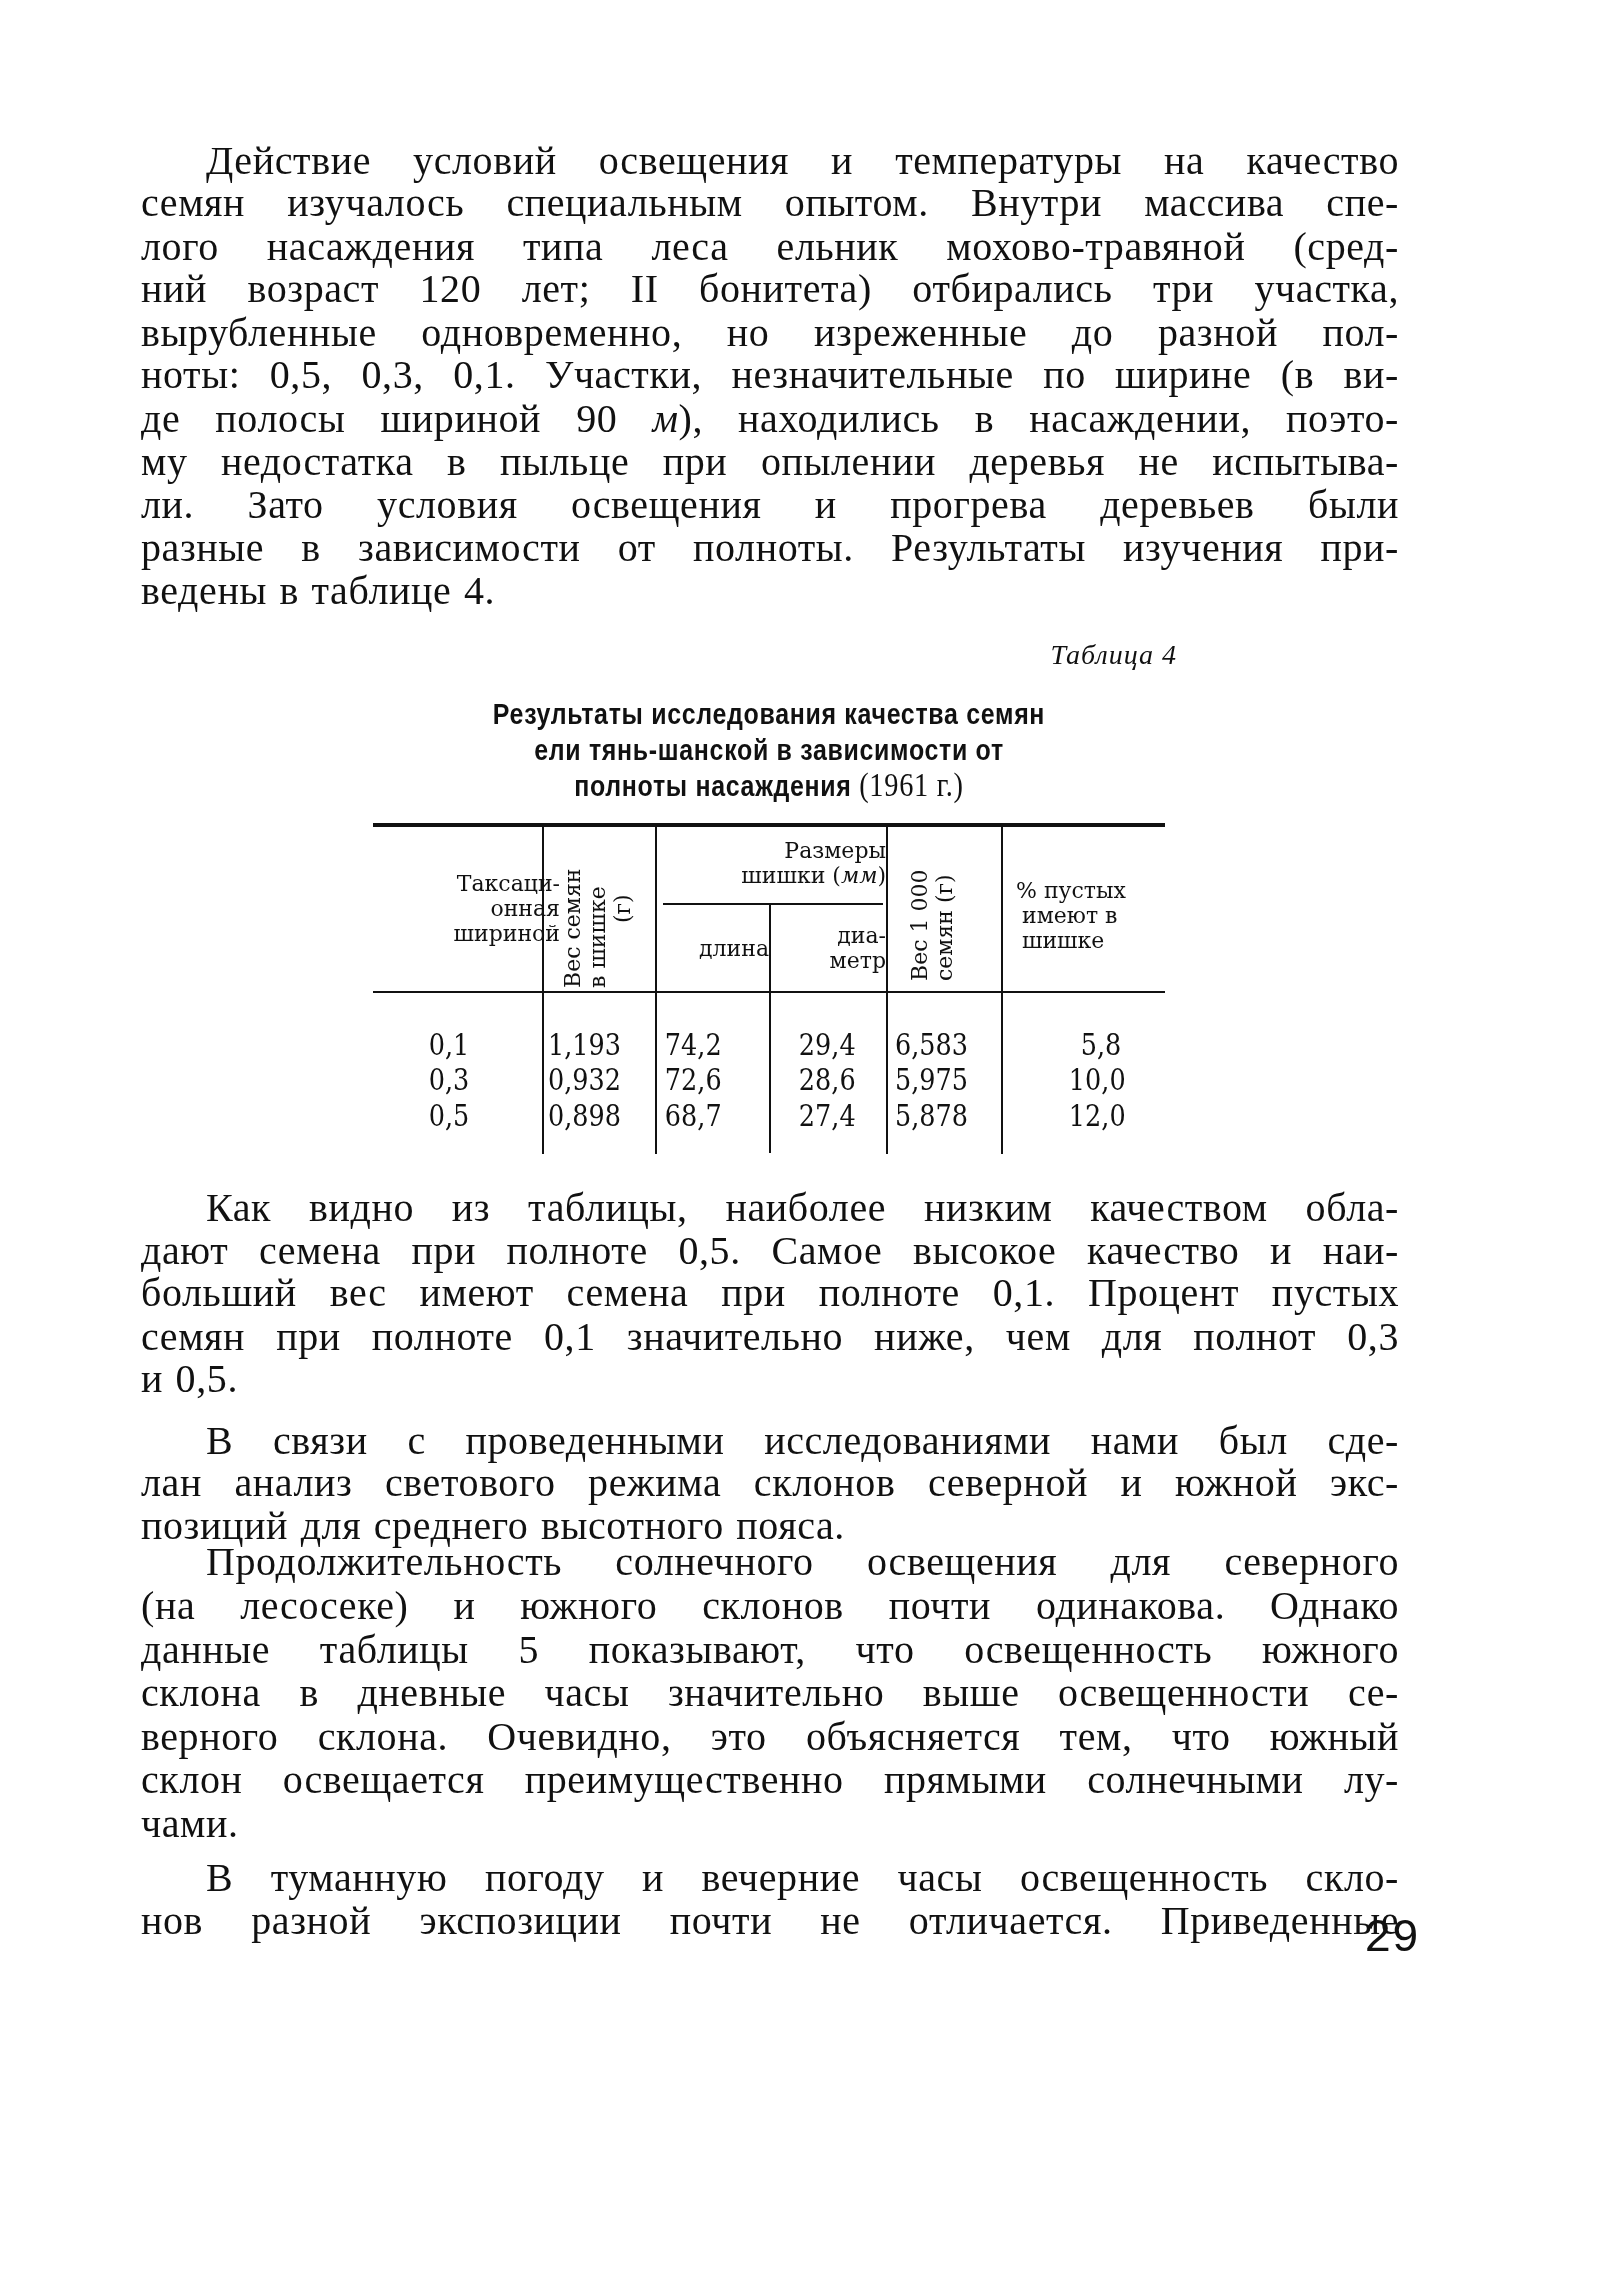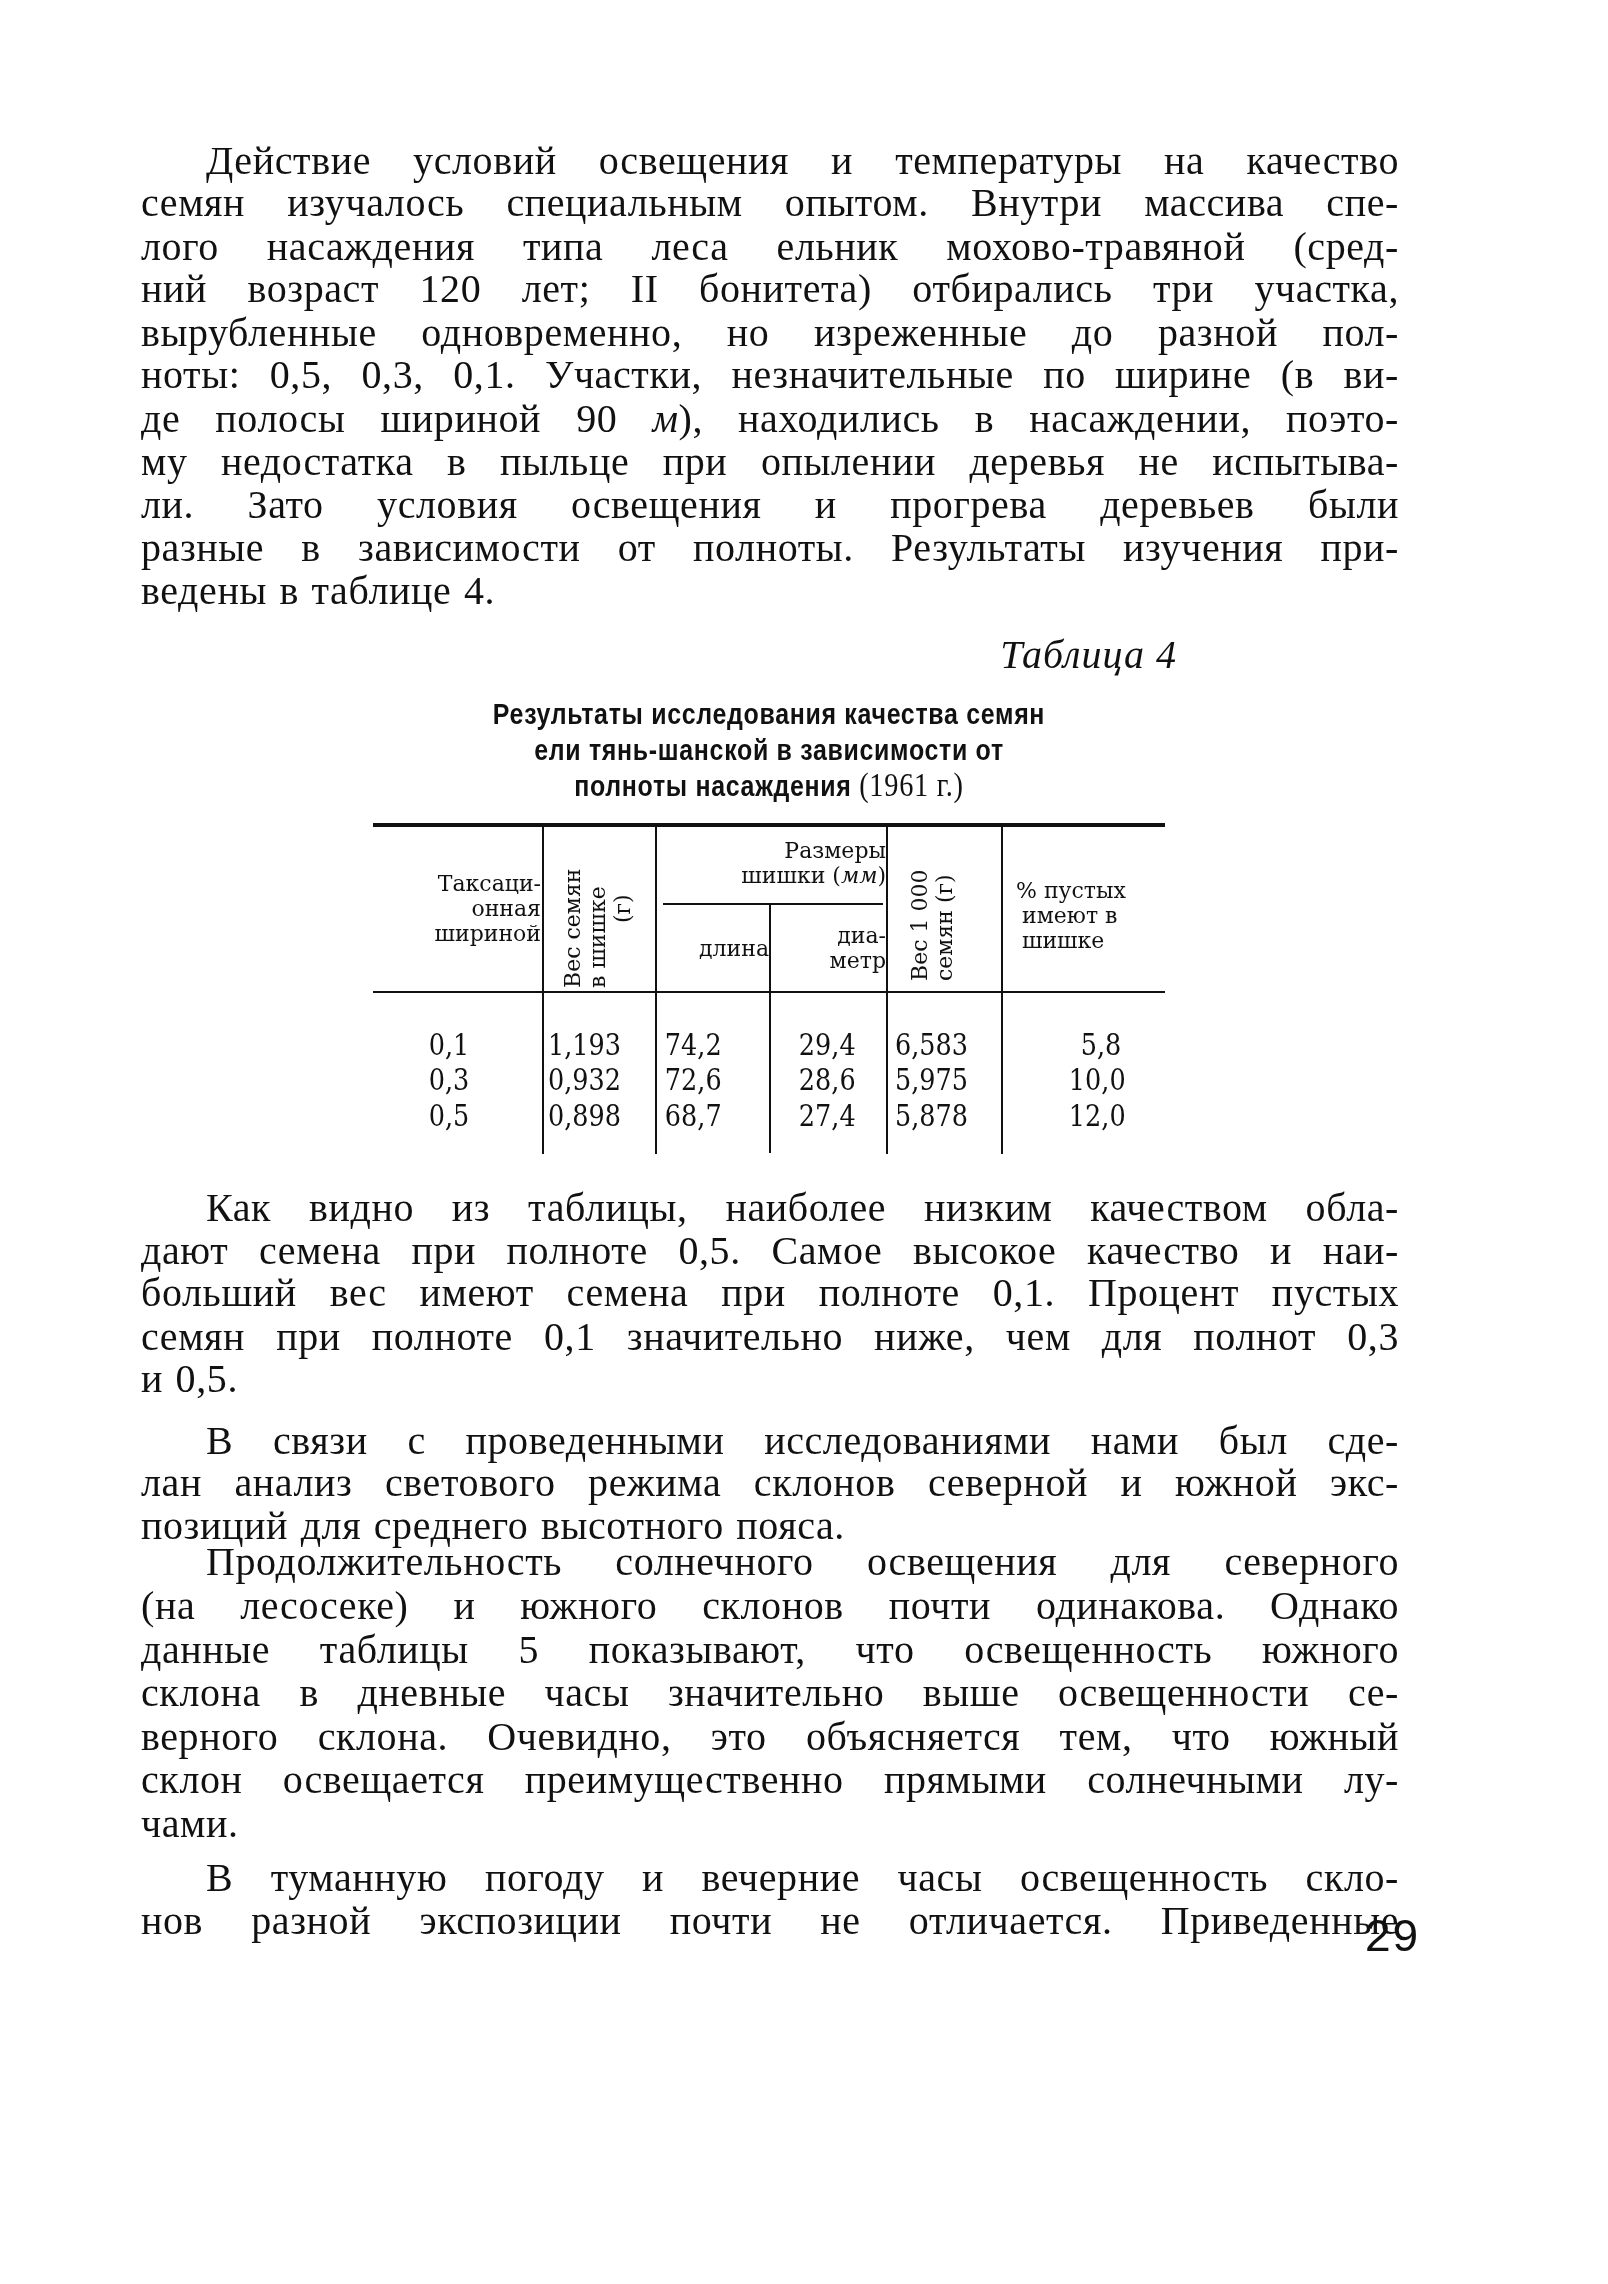--- a/index.html
+++ b/index.html
@@ -19,21 +19,21 @@
     letter-spacing: 0.6px;
     word-spacing: 2px;
   }
   .line.indent { left: 206px; width: 1193px; }
   .line.last { text-align: right; text-align-last: left; }
   .line i { font-style: italic; }
 
   .table-label {
     position: absolute; right: 432px; top: 635px;
     font-family: "Liberation Serif", serif; font-style: italic;
-    font-size: 40px; line-height: 40px; letter-spacing: 1px;
+    font-size: 28px; line-height: 40px; letter-spacing: 1px;
   }
   .table-title {
     position: absolute; left: 373px; width: 792px; text-align: center;
     font-family: "Liberation Sans", "DejaVu Sans", sans-serif;
     font-weight: bold; font-size: 29px; line-height: 36px;
     transform: scaleX(0.86); transform-origin: center;
     letter-spacing: 0.8px;
   }
   .table-title .year { font-family: "Liberation Serif", serif; font-weight: normal; font-size: 33px; }
 
@@ -99,21 +99,21 @@
     <div class="rule" style="left:373px; top:823px; width:792px; height:4px"></div>
     <div class="rule" style="left:663px; top:903px; width:220px; height:2px"></div>
     <div class="rule" style="left:373px; top:991px; width:792px; height:2px"></div>
 
     <div class="vline" style="left:542px; top:827px; height:327px"></div>
     <div class="vline" style="left:655px; top:827px; height:327px"></div>
     <div class="vline" style="left:769px; top:905px; height:248px"></div>
     <div class="vline" style="left:886px; top:827px; height:327px"></div>
     <div class="vline" style="left:1001px; top:827px; height:327px"></div>
 
-    <div class="th" style="left:373px; top:871px; width:168px">
+    <div class="th" style="left:392px; top:871px; width:168px">
       <div>Таксаци-</div>
       <div>онная</div>
       <div>шириной</div>
     </div>
 
     <div class="th-vert" style="left:560px; top:830px; height:158px">
       <div>Вес семян</div>
       <div>в шишке</div>
       <div style="text-align:center">(г)</div>
     </div>

